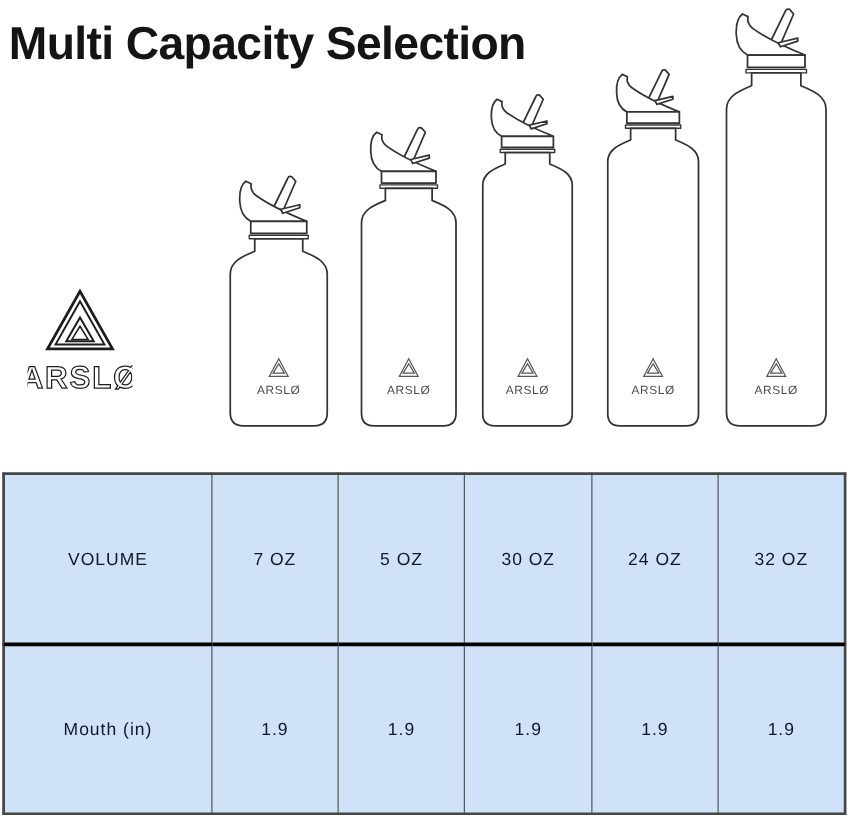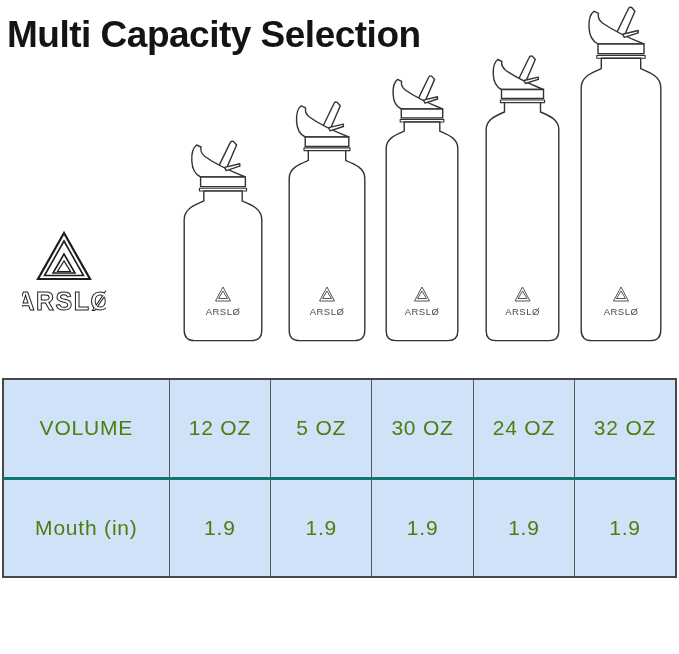--- a/index.html
+++ b/index.html
@@ -10,33 +10,33 @@
   .page-title{
     position:absolute;left:7px;top:14px;
     font-size:37px;font-weight:700;letter-spacing:-0.5px;color:#141414;
     white-space:nowrap;
   }
   .brand{position:absolute;left:22px;top:230px;width:84px;text-align:center;}
   .bottle{position:absolute;}
   .bottle svg{display:block;}
   
   .spec-table{
-    position:absolute;left:2px;top:378px;width:675px;height:200px;
+    position:absolute;left:2px;top:378px;width:675px;height:274px;
     border-collapse:collapse;table-layout:fixed;
-    font-size:21px;color:#4d7c0f;
+    font-size:14px;color:#0f172a;
   }
   .spec-table td{
     border:1.5px solid #585858;
     text-align:center;vertical-align:middle;
     letter-spacing:0.8px;
     padding:0;
     background:#ffffff;
   }
   .spec-table tr.row-blue td{background:#cfe2f7;}
-  .spec-table tr.row-thick-top td{border-top:3px solid #0f766e;}
+  .spec-table tr.row-thick-top td{border-top:3px solid #000000;}
   .spec-table{border:2px solid #474747;outline:1px solid #474747;outline-offset:-1px;}
   .spec-table col.c-label{width:24.7%;}
   .spec-table col.c-val{width:15.06%;}
   .cell-label{letter-spacing:0.6px;}
 </style>
 </head>
 <body>
 
 <div class="canvas">
 
@@ -200,21 +200,21 @@
       <col class="c-label">
         <col class="c-val">
         <col class="c-val">
         <col class="c-val">
         <col class="c-val">
         <col class="c-val">
     </colgroup>
     <tbody>
       <tr class="row-blue">
         <td class="cell-label">VOLUME</td>
-        <td>12 OZ</td>
+        <td>7 OZ</td>
         <td>5 OZ</td>
         <td>30 OZ</td>
         <td>24 OZ</td>
         <td>32 OZ</td>
       </tr>
       <tr class="row-blue row-thick-top">
         <td class="cell-label">Mouth (in)</td>
         <td>1.9</td>
         <td>1.9</td>
         <td>1.9</td>

